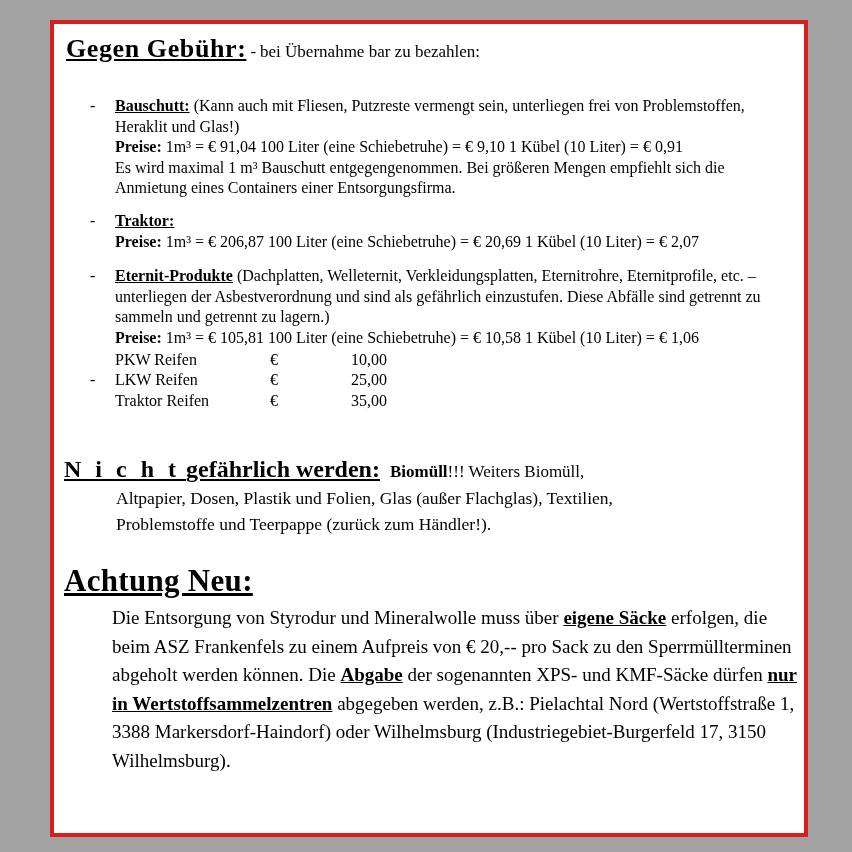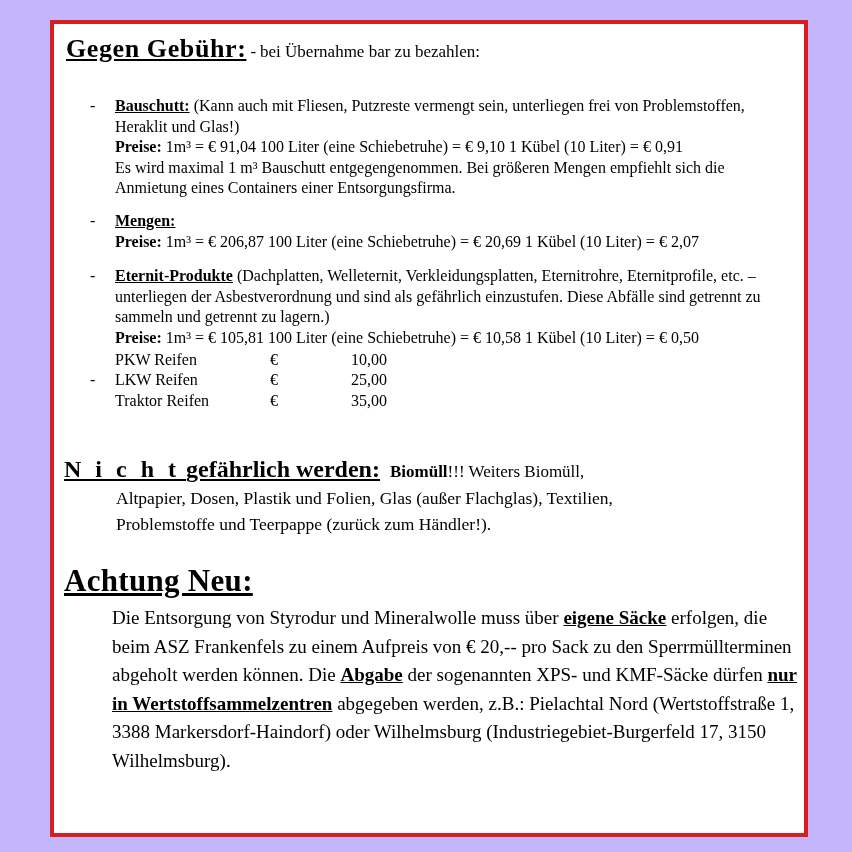--- a/index.html
+++ b/index.html
@@ -12,21 +12,21 @@
     height: 852px;
     font-family: "Liberation Serif", "DejaVu Serif", serif;
     color: #000000;
     overflow: hidden;
   }
 
   #page {
     position: relative;
     width: 852px;
     height: 852px;
-    background: #c4b5fd;
+    background: #a3a3a3;
   }
 
   
   #frame {
     position: absolute;
     left: 50px;
     top: 20px;
     width: 758px;
     height: 817px;
     border: 4px solid #d81e1e;
@@ -181,33 +181,33 @@
           <span>(Kann auch mit Fliesen, Putzreste vermengt sein, unterliegen frei von Problemstoffen, Heraklit und Glas!)</span></p>
         <p><span class="b">Preise:</span>
           <span>1m³ = € 91,04      100 Liter (eine Schiebetruhe) = € 9,10   1 Kübel (10 Liter) = € 0,91</span></p>
         <p>Es wird maximal 1 m³ Bauschutt entgegengenommen. Bei größeren Mengen empfiehlt sich die Anmietung eines Containers einer Entsorgungsfirma.</p>
       </div>
     </div>
 
     <div class="bullet-block" id="b-rigips">
       <span class="dash">-</span>
       <div class="body">
-        <p><span class="bu">Mengen:</span></p>
+        <p><span class="bu">Traktor:</span></p>
         <p><span class="b">Preise:</span>
           <span>1m³ = € 206,87    100 Liter (eine Schiebetruhe) = € 20,69  1 Kübel (10 Liter) = € 2,07</span></p>
       </div>
     </div>
 
     <div class="bullet-block" id="b-eternit">
       <span class="dash">-</span>
       <div class="body">
         <p><span class="bu">Eternit-Produkte</span>
           <span>(Dachplatten, Welleternit, Verkleidungsplatten, Eternitrohre, Eternitprofile, etc. – unterliegen der Asbestverordnung und sind als gefährlich einzustufen. Diese Abfälle sind getrennt zu sammeln und getrennt zu lagern.)</span></p>
         <p><span class="b">Preise:</span>
-          <span>1m³ = € 105,81    100 Liter (eine Schiebetruhe) = € 10,58    1 Kübel (10 Liter) = € 0,50</span></p>
+          <span>1m³ = € 105,81    100 Liter (eine Schiebetruhe) = € 10,58    1 Kübel (10 Liter) = € 1,06</span></p>
       </div>
     </div>
 
     <div class="bullet-block" id="b-altreifen">
       <span class="dash">-</span>
       <div class="body">
         <table class="tyre-table">
           <tbody>
               <tr>
             <td class="name">PKW Reifen</td>

